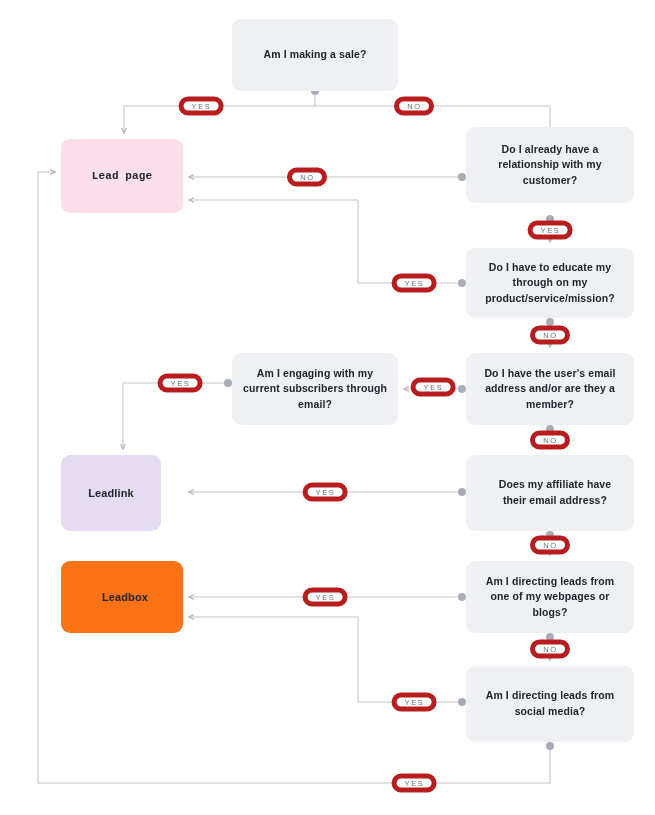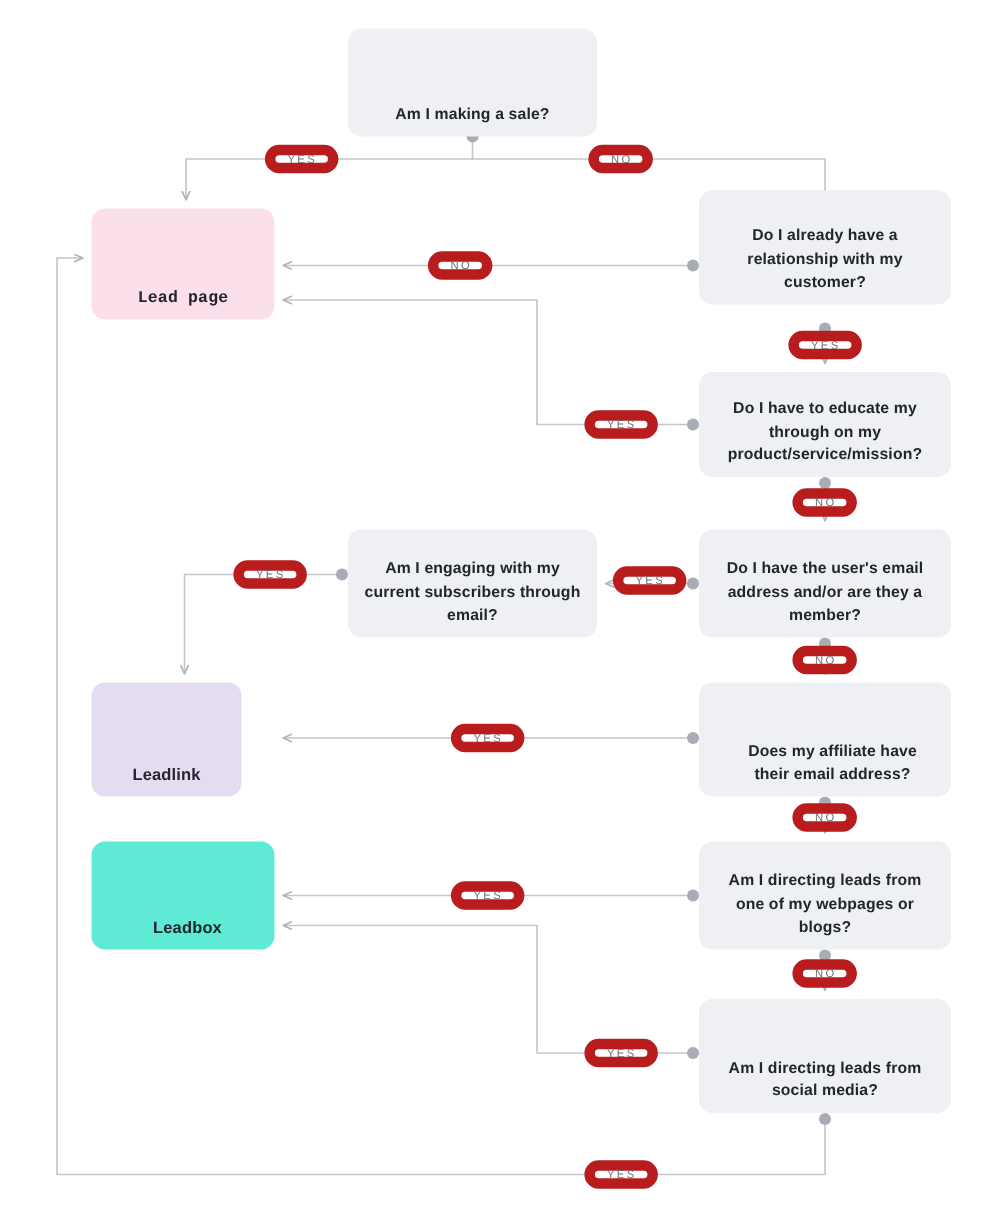--- a/index.html
+++ b/index.html
@@ -19,21 +19,21 @@
     position:absolute;
     left:0; top:0;
     width:655px; height:815px;
     pointer-events:none;
   }
   .node{
     position:absolute;
     box-sizing:border-box;
     border-radius:9px;
     display:flex;
-    align-items:flex-end;
+    align-items:center;
     justify-content:center;
     text-align:center;
     padding:6px 10px;
   }
   .node .label{
     display:block;
     width:100%;
     color:#22252c;
     line-height:1.48;
     letter-spacing:0.1px;
@@ -44,27 +44,27 @@
   .node.question .label{
     font-size:10.5px;
     font-weight:700;
   }
   .node.terminal .label{
     font-size:11px;
     font-weight:700;
   }
   .node.pink{ background:#fbdfeb;font-family:Liberation Mono, monospace; }
   .node.purple{ background:#e6dcf2; }
-  .node.blue{ background:#5eead4;padding-left:16px; }
+  .node.blue{ background:#f97316;padding-left:16px; }
 
   .pill{
     position:absolute;
     box-sizing:border-box;
     background:#ffffff;
-    border:7px solid #b91c1c;
+    border:5px solid #b91c1c;
     border-radius:11px;
     height:19px;
     min-width:40px;
     display:flex;
     align-items:center;
     justify-content:center;
     color:#6c7079;
     font-size:7.5px;
     font-weight:500;
     letter-spacing:1.6px;

